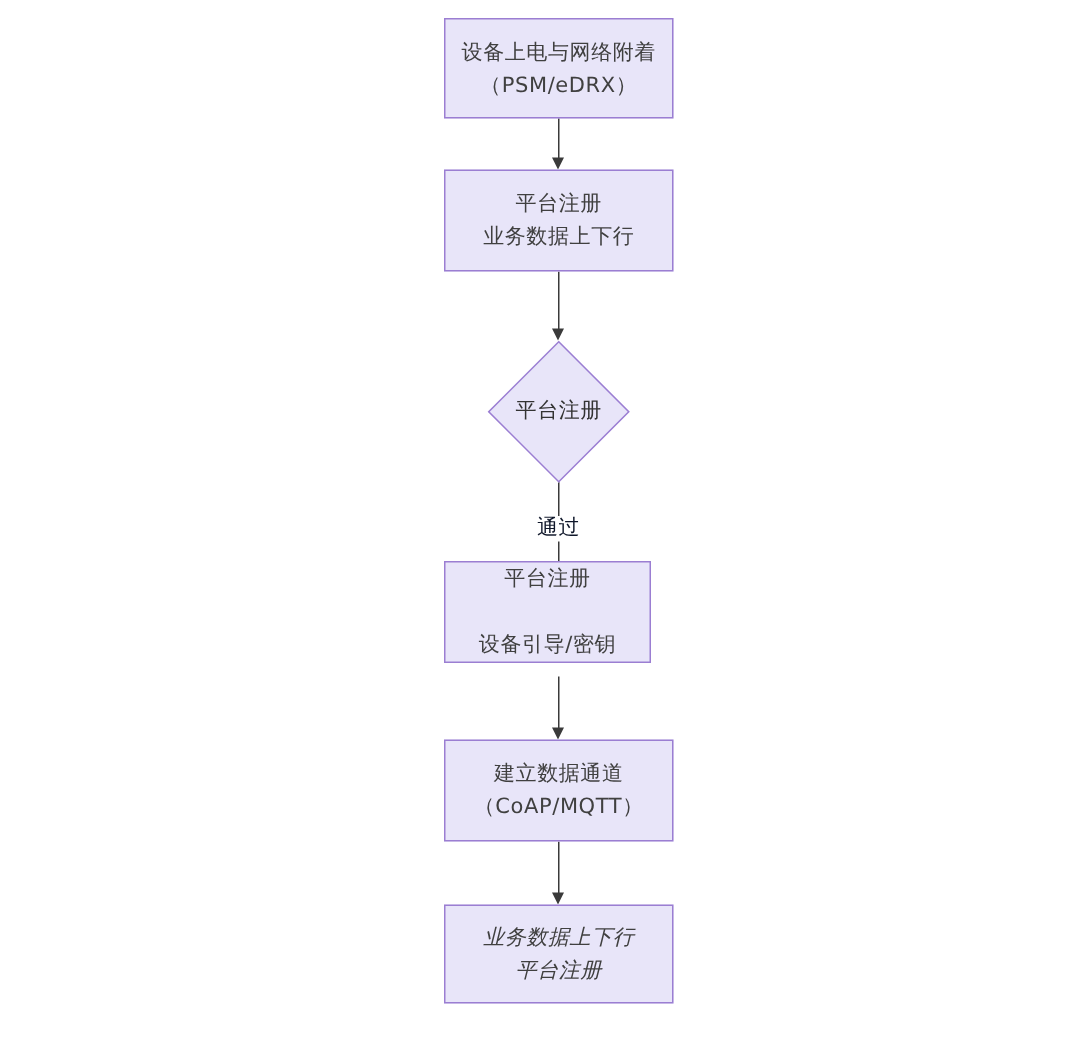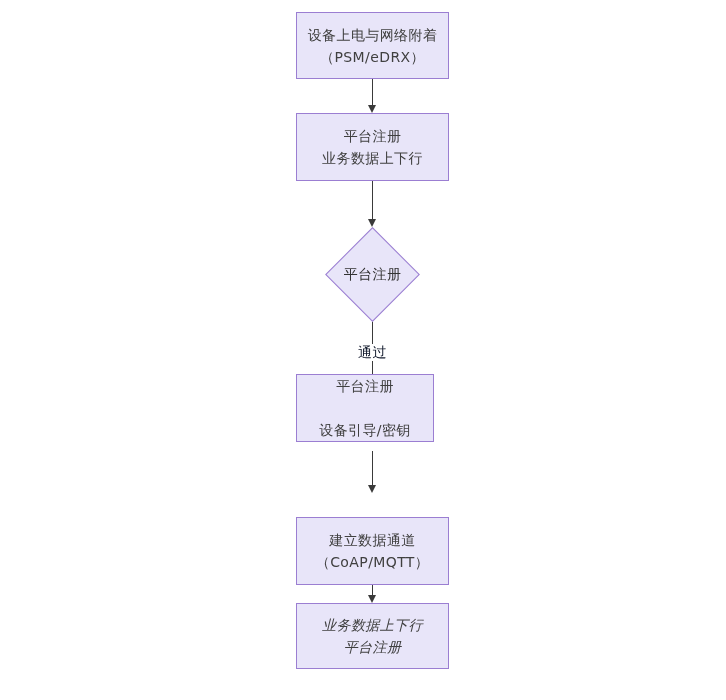--- a/index.html
+++ b/index.html
@@ -144,21 +144,21 @@
   <div class="diamond-wrap" style="left:325px; top:227px; width:95px; height:94px;">
     <div class="diamond-shape"></div>
     <div class="diamond-label">平台注册</div>
   </div>
 
   <div class="node" style="left:296px; top:374px; width:138px; height:68px;justify-content:space-between;">
     <span class="line1">平台注册</span>
     <span class="line2">设备引导/密钥</span>
   </div>
 
-  <div class="node" style="left:296px; top:493px; width:153px; height:68px;margin-top:24px;">
+  <div class="node" style="left:296px; top:493px; width:153px; height:68px;">
     <span class="line1">建立数据通道</span>
     <span class="line2">（CoAP/MQTT）</span>
   </div>
 
   <div class="node" style="left:296px; top:603px; width:153px; height:66px;font-style:italic;">
     <span class="line1">业务数据上下行</span>
     <span class="line2">平台注册</span>
   </div>
 
 </div>

